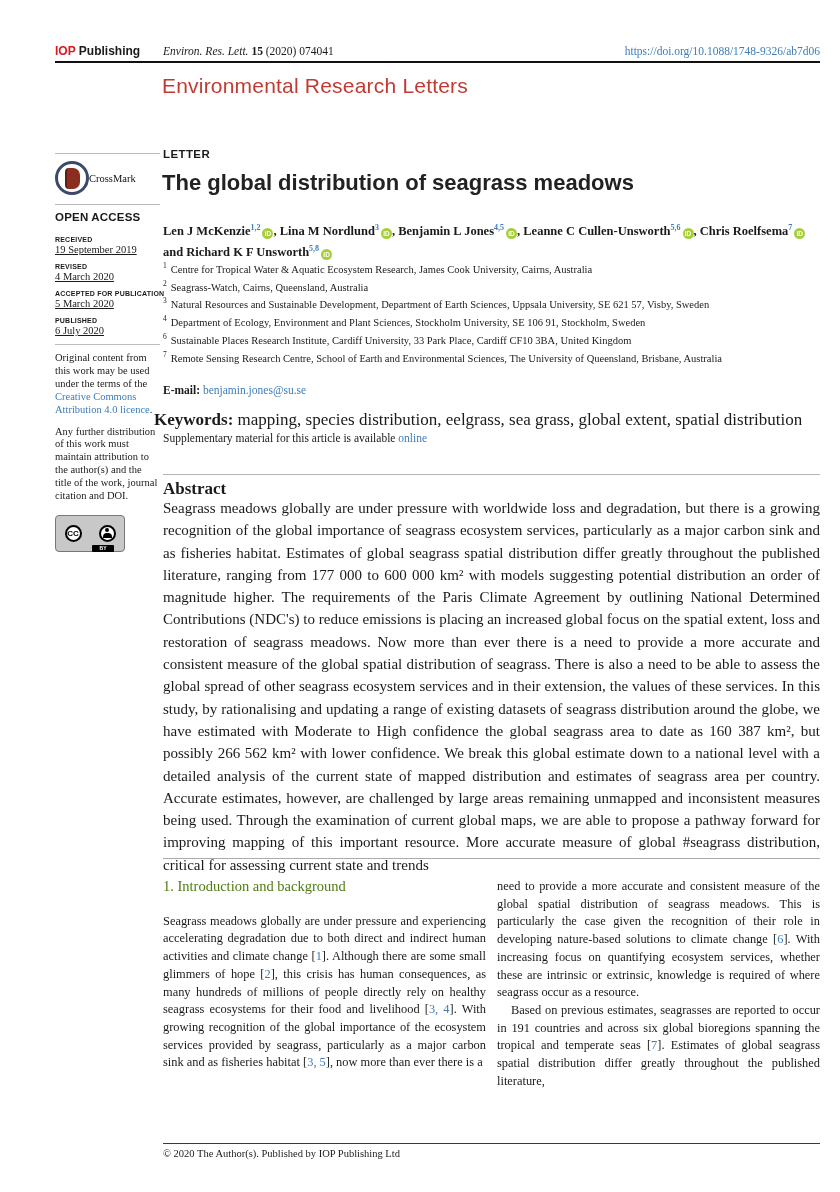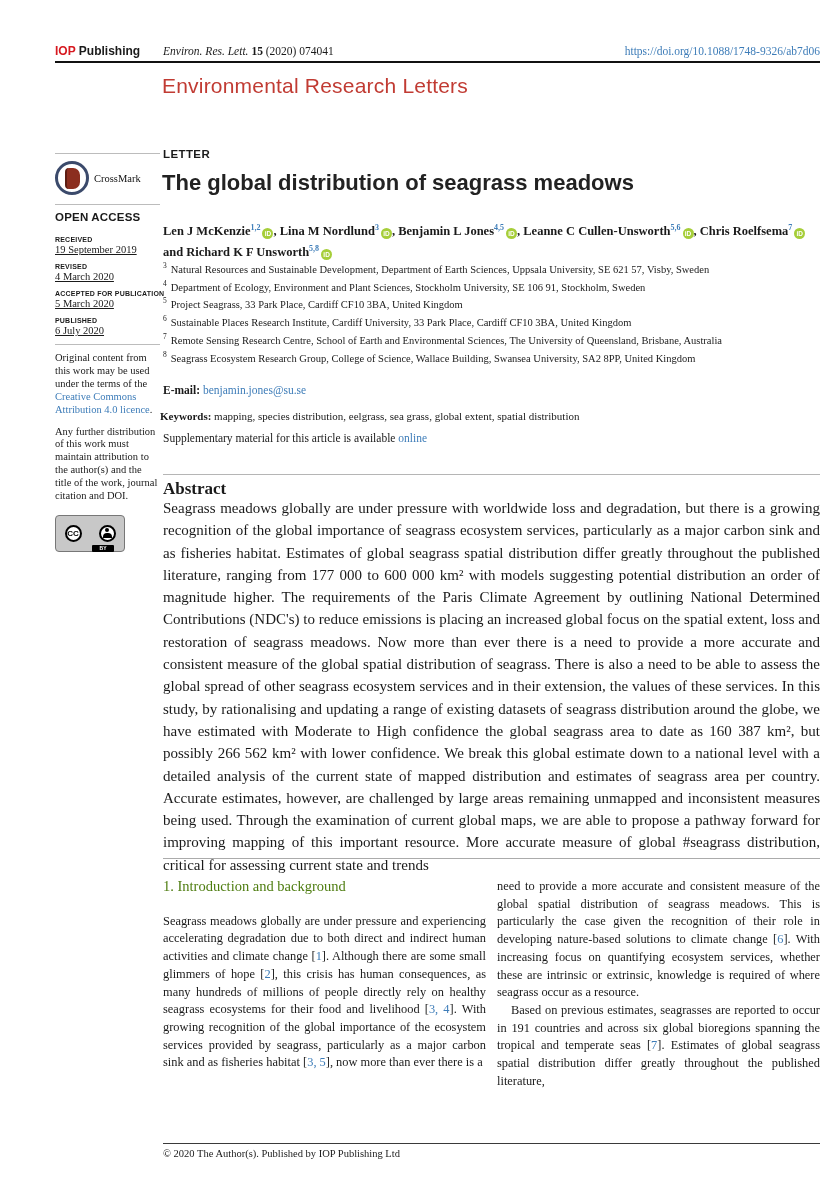--- a/index.html
+++ b/index.html
@@ -18,21 +18,21 @@
   .hdr-cit .jname { font-style:italic; }
   .hdr-cit .vol { font-weight:bold; }
   .hdr-doi { right:20px; top:45px; font-size:11.5px; }
   .link { color:#3d7cb8; text-decoration:none; cursor:pointer; }
   .hdr-rule { left:55px; top:61px; width:765px; height:2px; background:#111; }
   .journal-title { left:162px; top:74px; font-family:"Liberation Sans", sans-serif; font-size:21px; color:#c13b33; letter-spacing:0.2px; }
 
   
   .sidebar { left:55px; top:153px; width:105px; }
   .sb-rule { height:1px; background:#bcbcbc; }
-  .crossmark { display:flex; align-items:center; gap:5px; margin:7px 0 9px 0; }
+  .crossmark { display:flex; align-items:center; margin:7px 0 9px 0; }
   .cm-circle { width:34px; height:34px; border:3px solid #3b4a6b; border-radius:50%; background:#fff;
                display:flex; align-items:center; justify-content:center; flex:0 0 auto; }
   .cm-mark { width:15px; height:21px; background:#8b2e1f; border-radius:4px 7px 7px 4px; border-left:2px solid #5c1d13; }
   .cm-text { font-size:10.5px; color:#111; }
   .open-access { margin-top:6px; font-family:"Liberation Sans", sans-serif; font-weight:bold; font-size:11.5px; letter-spacing:0.2px; }
   .history { margin-top:13px; }
   .hist-item { margin-bottom:8px; }
   .hist-label { font-family:"Liberation Sans", sans-serif; font-weight:bold; font-size:7px; letter-spacing:0.2px; white-space:nowrap; }
   .hist-date { font-size:10.5px; margin-top:1px;text-decoration:underline; }
   .license { margin-top:7px; font-size:10.5px; line-height:12.9px; }
@@ -52,21 +52,21 @@
   .letter-label { left:163px; top:148px; font-family:"Liberation Sans", sans-serif; font-weight:bold; font-size:11.5px; letter-spacing:0.4px; }
   .title { left:162px; top:170px; width:657px; font-family:"Liberation Sans", sans-serif; font-size:22px; color:#222; }
   .authors { left:163px; top:219px; width:657px; font-size:12.5px; font-weight:bold; line-height:17px; }
   .authors sup { color:#3d7cb8; font-size:8px; font-weight:bold; }
   .orcid-icon { display:inline-block; width:11px; height:11px; background:#a6ce39; border-radius:50%;
                 color:#fff; font-family:"Liberation Sans", sans-serif; font-size:6.5px; font-weight:bold;
                 text-align:center; line-height:11px; vertical-align:-1px; margin-left:2px; }
   .affils { left:163px; top:259px; width:657px; font-size:10.5px; line-height:14.2px; }
   .affil-line sup { font-size:7.5px; margin-right:4px; }
   .meta-email { left:163px; top:384px; font-size:11.5px; }
-  .meta-keywords { left:160px; top:410px; font-size:11px; }
+  .meta-keywords { left:154px; top:410px; font-size:17px; }
   .meta-suppl { left:163px; top:432px; font-size:11.5px; }
   .bold { font-weight:bold; }
 
   
   .abs-rule { left:163px; top:474px; width:657px; height:1px; background:#b5b5b5; }
   .abs-head { left:163px; top:479px; font-size:17px; font-weight:bold; }
   .abs-text { left:163px; top:497px; width:657px; font-size:15px; line-height:22.3px; text-align:justify; }
 
   
   .sec-rule { left:163px; top:858px; width:657px; height:1px; background:#ababab; }
@@ -157,33 +157,33 @@
     
       <span class="author"><span>Leanne C Cullen-Unsworth</span><sup>5,6</sup><span class="orcid-icon">iD</span><span>, </span></span>
     
       <span class="author"><span>Chris Roelfsema</span><sup>7</sup><span class="orcid-icon">iD</span><span> and </span></span>
     
       <span class="author"><span>Richard K F Unsworth</span><sup>5,8</sup><span class="orcid-icon">iD</span><span></span></span>
     </div>
 
   <div class="abs affils">
 
-
+      <div class="affil-line"><sup>1</sup><span>Centre for Tropical Water &amp; Aquatic Ecosystem Research, James Cook University, Cairns, Australia</span></div>
+
+      <div class="affil-line"><sup>2</sup><span>Seagrass-Watch, Cairns, Queensland, Australia</span></div>
 
       <div class="affil-line"><sup>3</sup><span>Natural Resources and Sustainable Development, Department of Earth Sciences, Uppsala University, SE 621 57, Visby, Sweden</span></div>
 
       <div class="affil-line"><sup>4</sup><span>Department of Ecology, Environment and Plant Sciences, Stockholm University, SE 106 91, Stockholm, Sweden</span></div>
 
-      <div class="affil-line"><sup>5</sup><span>Project Seagrass, 33 Park Place, Cardiff CF10 3BA, United Kingdom</span></div>
 
       <div class="affil-line"><sup>6</sup><span>Sustainable Places Research Institute, Cardiff University, 33 Park Place, Cardiff CF10 3BA, United Kingdom</span></div>
 
       <div class="affil-line"><sup>7</sup><span>Remote Sensing Research Centre, School of Earth and Environmental Sciences, The University of Queensland, Brisbane, Australia</span></div>
 
-      <div class="affil-line"><sup>8</sup><span>Seagrass Ecosystem Research Group, College of Science, Wallace Building, Swansea University, SA2 8PP, United Kingdom</span></div>
     </div>
 
   <div class="abs meta-email">
     <span class="bold">E-mail: </span><a class="link">benjamin.jones@su.se</a>
   </div>
   <div class="abs meta-keywords">
     <span class="bold">Keywords: </span><span>mapping, species distribution, eelgrass, sea grass, global extent, spatial distribution</span>
   </div>
   <div class="abs meta-suppl">
     <span>Supplementary material for this article is available </span><a class="link">online</a>

